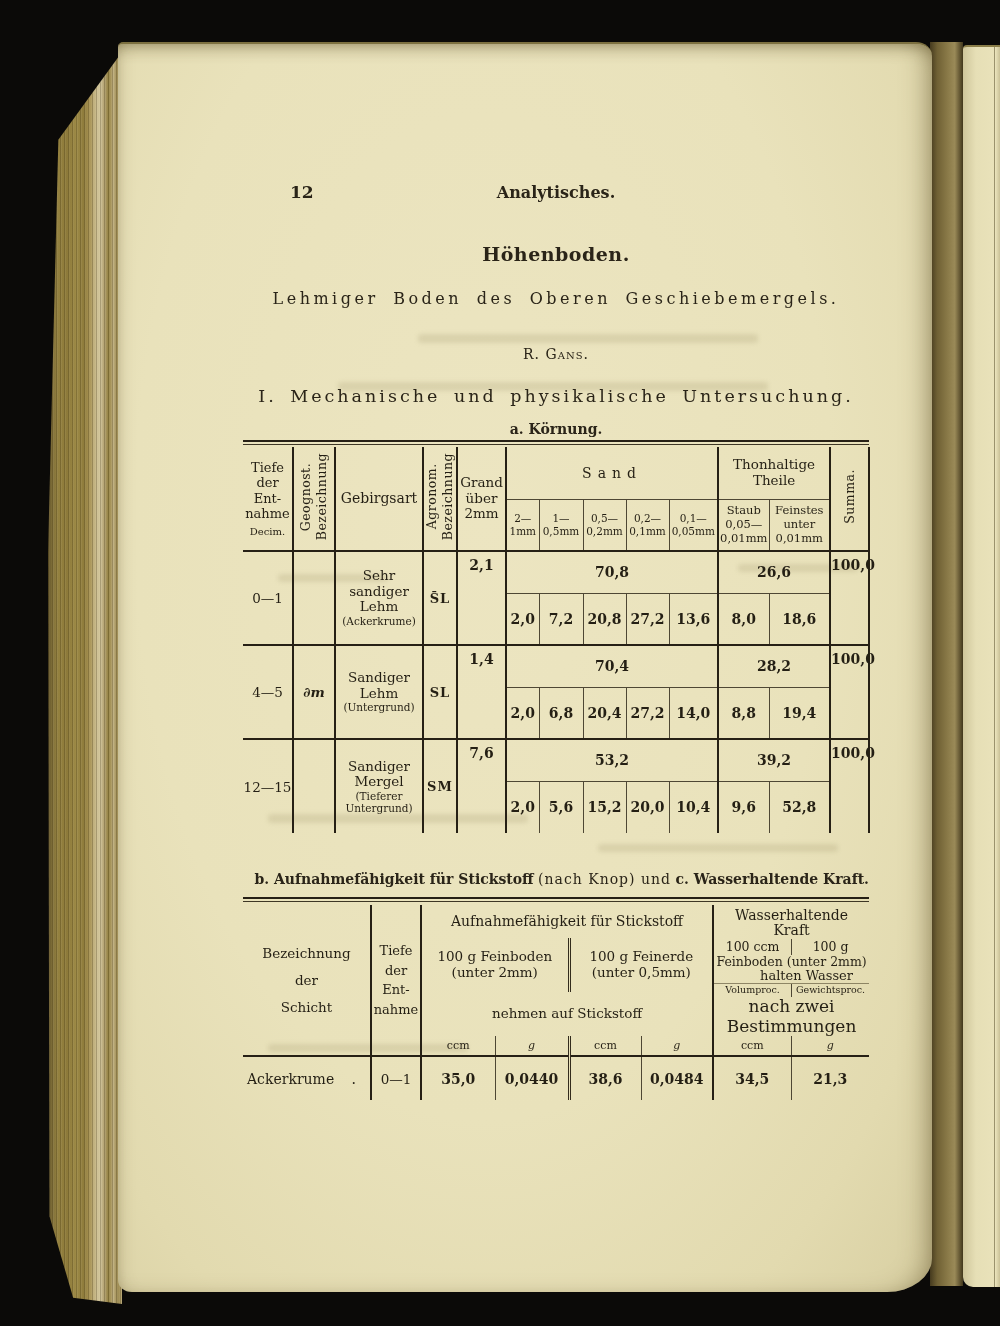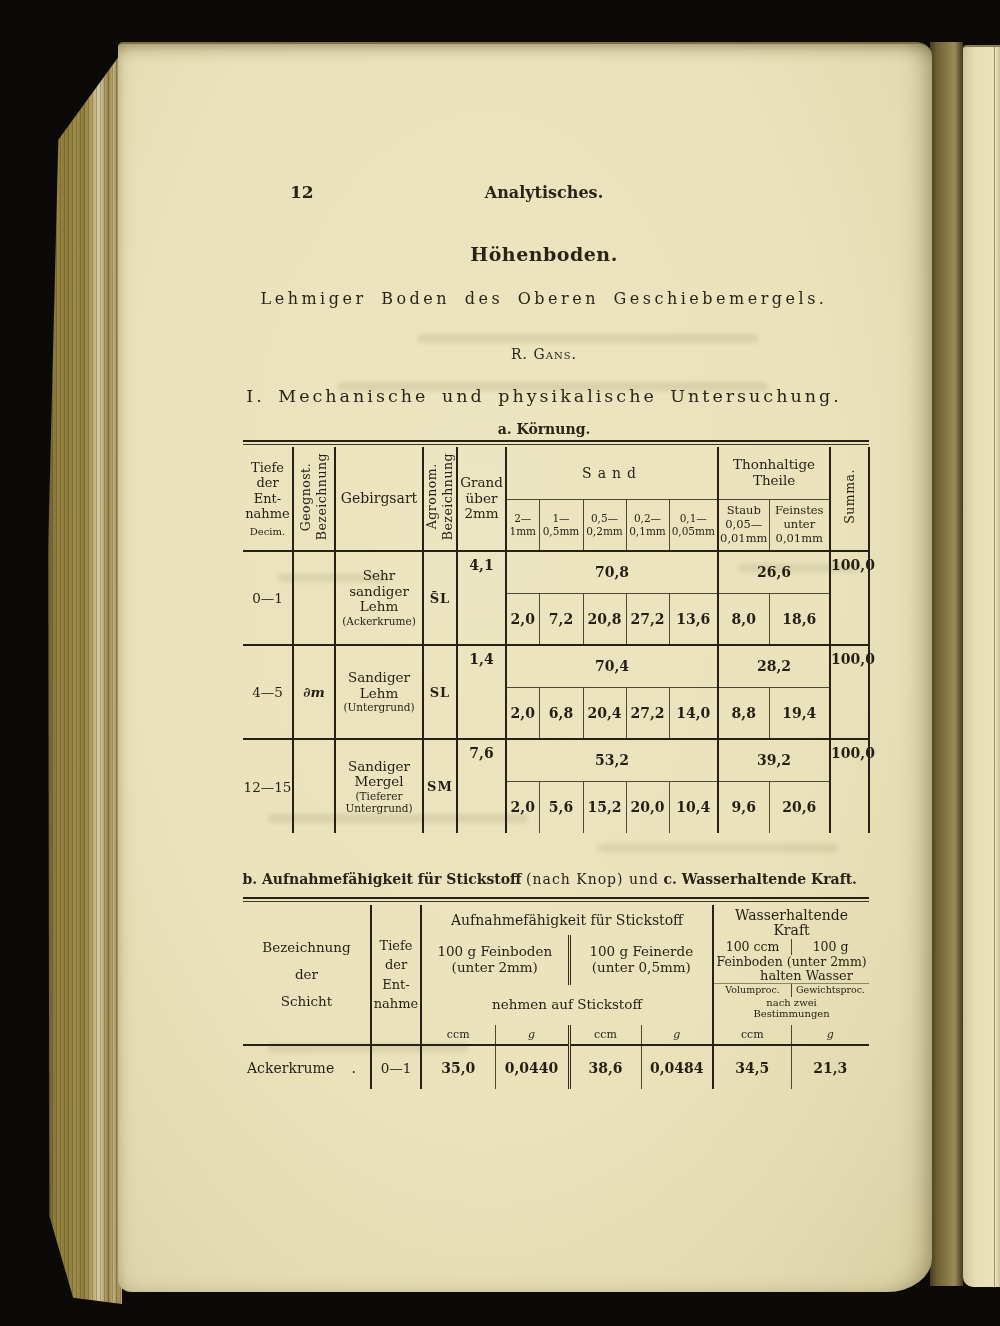--- a/index.html
+++ b/index.html
@@ -20,21 +20,21 @@
     box-shadow:inset -16px 0 26px -12px rgba(85,70,30,.5), inset 0 12px 16px -10px rgba(85,70,30,.45), inset 10px 0 18px -12px rgba(85,70,30,.35); }
   .gutter { position:absolute; left:930px; top:42px; width:33px; height:1244px;
     background:linear-gradient(90deg,#453a1e 0%,#6f6034 22%,#8b7b49 55%,#9a8a58 75%,#41371c 100%); }
   .page2 { position:absolute; left:963px; top:45px; width:37px; height:1240px;
     background:linear-gradient(90deg,#cfc69b 0%,#e6dfb6 35%,#e9e2ba 88%,#c9c096 100%);
     border-radius:4px 0 0 10px; border-top:2px solid #8a7d48; }
   .page2::after { content:""; position:absolute; right:5px; top:0; bottom:0; width:1px; background:rgba(90,80,45,.55); }
 
   
   .smudge { position:absolute; background:rgba(130,120,75,.16); filter:blur(2px); border-radius:4px; }
-  .center { position:absolute; left:113px; width:626px; text-align:center; color:#2a2418; }
+  .center { position:absolute; left:125px; width:626px; text-align:center; color:#2a2418; }
   .pg-num { position:absolute; left:172px; top:138px; font-size:17px; font-weight:700; color:#2a2418; }
   .running-head { top:139px; font-size:16px; font-weight:700; }
   .title { top:199px; font-size:19px; font-weight:700; letter-spacing:.5px; }
   .subtitle { top:245px; font-size:16px; font-weight:500; letter-spacing:3.5px; word-spacing:6px; }
   .location { top:276px; font-size:14.5px; }
   .author { top:302px; font-size:14px; font-variant:small-caps; letter-spacing:1px; }
   .section1 { top:342px; font-size:17.5px; font-weight:500; letter-spacing:3px; word-spacing:5px; }
   .kornung { top:377px; font-size:14px; font-weight:700; }
   .sec-bc { top:827px; font-size:14px;text-align:right; }
   .sec-bc .b { font-weight:700; }
@@ -173,21 +173,21 @@
         <tr class="ra rsep">
           <td rowspan="2" class="num" style="font-weight:400;font-size:13.5px;">0—1</td>
           <td rowspan="2" class="vthick geo"></td>
           <td rowspan="2" class="vthick">
             <div class="pre geb">Sehr
 sandiger
 Lehm</div>
             <div class="pre note">(Ackerkrume)</div>
           </td>
           <td rowspan="2" class="vthick agro">S̄L</td>
-          <td rowspan="2" class="vthick num top">4,1</td>
+          <td rowspan="2" class="vthick num top">2,1</td>
           <td colspan="5" class="vthick num subline">70,8</td>
           <td colspan="2" class="vthick num subline">26,6</td>
           <td rowspan="2" class="vthick vright num top">100,0</td>
         </tr>
         <tr class="rb">
           <td class="vthick num">2,0</td>
           <td class="vthin num">7,2</td>
           <td class="vthin num">20,8</td>
           <td class="vthin num">27,2</td>
           <td class="vthin num">13,6</td>
@@ -234,21 +234,21 @@
           <td colspan="2" class="vthick num subline">39,2</td>
           <td rowspan="2" class="vthick vright num top">100,0</td>
         </tr>
         <tr class="rb">
           <td class="vthick num">2,0</td>
           <td class="vthin num">5,6</td>
           <td class="vthin num">15,2</td>
           <td class="vthin num">20,0</td>
           <td class="vthin num">10,4</td>
           <td class="vthick num">9,6</td>
-          <td class="vthin num">20,6</td>
+          <td class="vthin num">52,8</td>
         </tr>
       </tbody>
     </table>
 
     <div class="center sec-bc">
       <span class="b">b. Aufnahmefähigkeit für Stickstoff</span>
       <span class="n">(nach Knop) und</span>
       <span class="b">c. Wasserhaltende Kraft.</span>
     </div>
 
@@ -281,21 +281,21 @@
             <div class="split" style="font-size:12.5px;">
               <span>100 ccm</span>
               <span>100 g</span>
             </div>
             <div style="font-size:12.5px;">Feinboden (unter 2mm)</div>
             <div style="font-size:13px;padding-left:30px;">halten Wasser</div>
             <div class="split wsmall">
               <span>Volumproc.</span>
               <span>Gewichtsproc.</span>
             </div>
-            <div class="pre" style="font-size:10px;line-height:1.15;">nach zwei
+            <div class="pre" style="font-size:17px;line-height:1.15;">nach zwei
 Bestimmungen</div>
           </th>
         </tr>
         <tr class="h2b">
           <th colspan="2" class="vthick pre hdr" style="font-size:13.5px;">100 g Feinboden
 (unter 2mm)</th>
           <th colspan="2" class="vdouble pre hdr" style="font-size:13.5px;">100 g Feinerde
 (unter 0,5mm)</th>
         </tr>
         <tr class="h2c">

